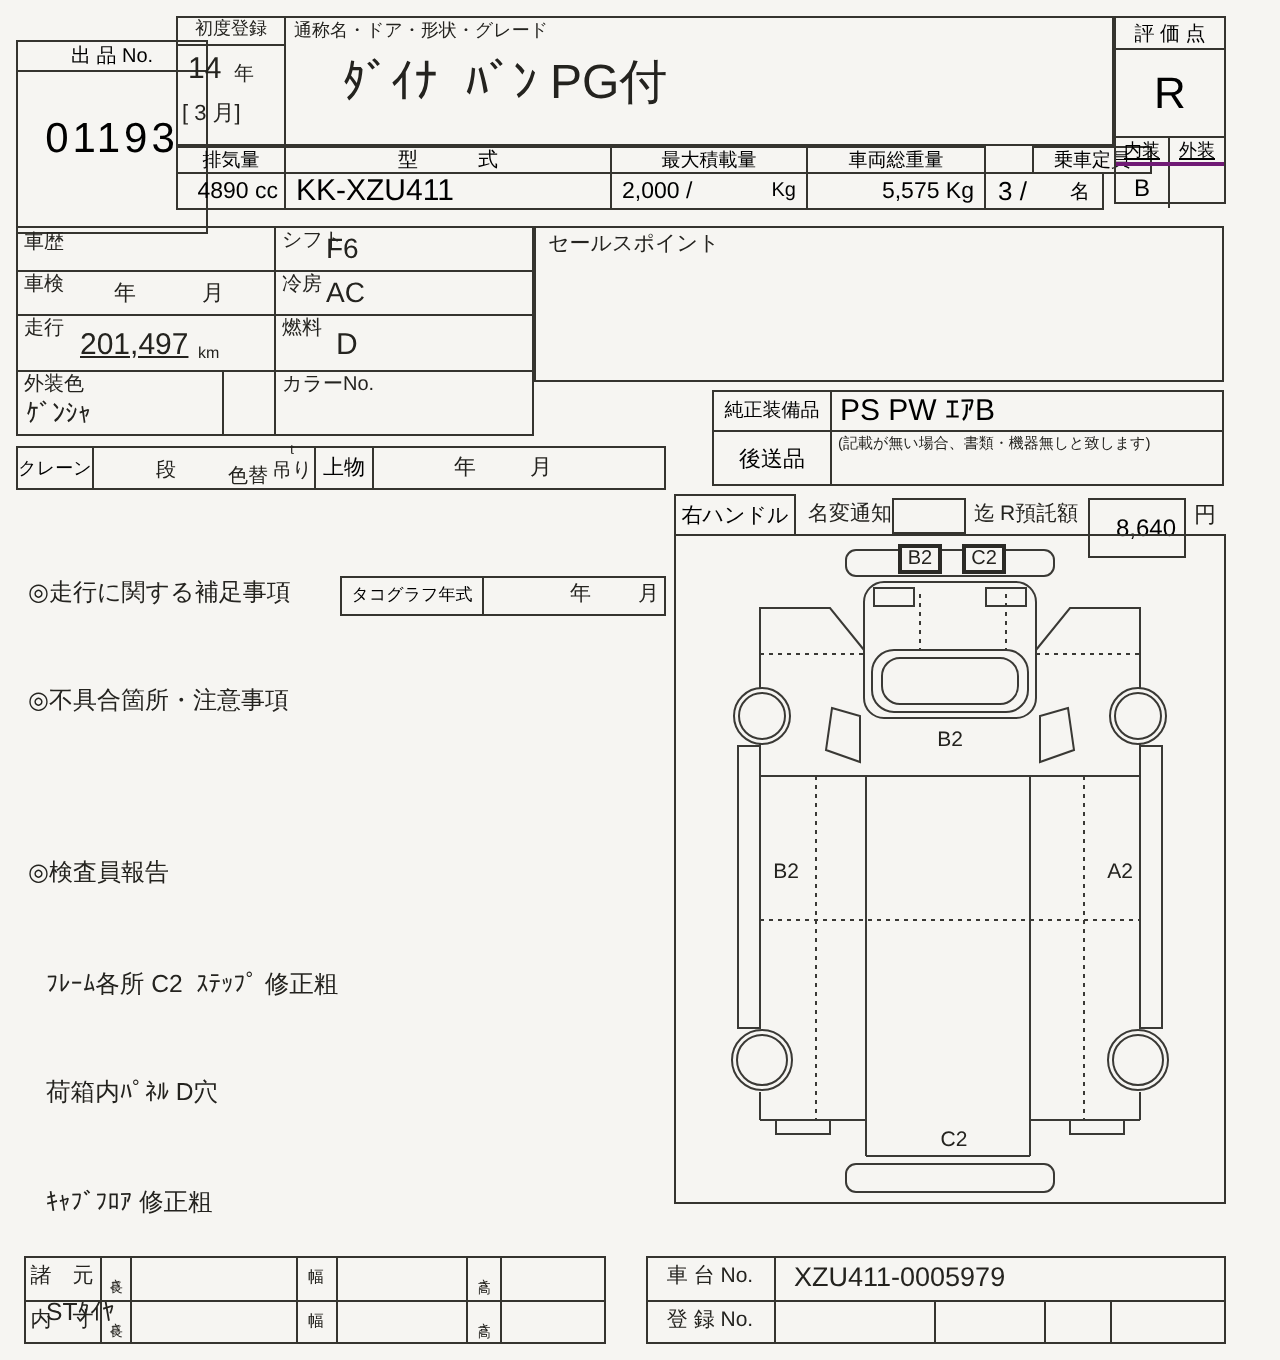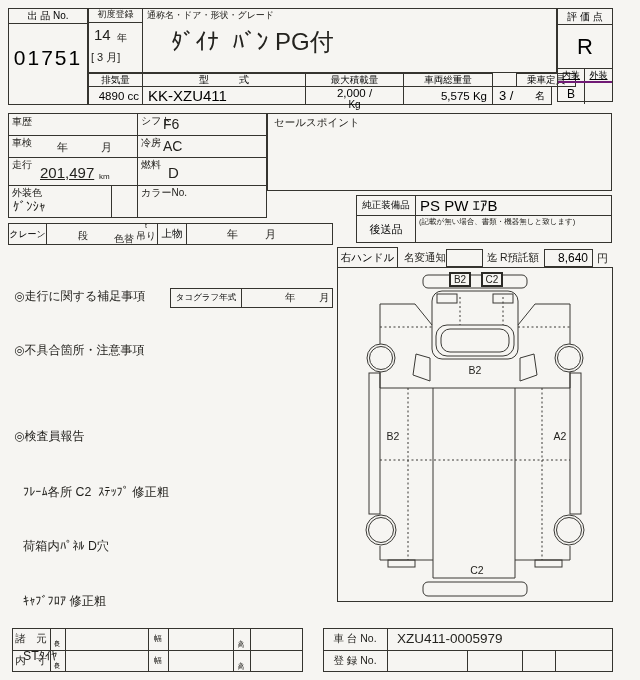--- a/index.html
+++ b/index.html
@@ -13,44 +13,44 @@
   .mark{position:absolute;color:#24231f;text-align:center;font-size:10.5px;white-space:pre;}
   .markbox{position:absolute;box-sizing:border-box;border:2px solid #2b2a26;background:#f6f5f2;
            font-size:10px;color:#24231f;display:flex;align-items:center;justify-content:center;}
   svg{position:absolute;}
 </style>
 </head>
 <body>
 
 <div id="sheet">
 
-  <div class="c" style="left:8px;top:8px;width:80px;height:97px;">
+  <div class="c" style="left:8px;top:20px;width:96px;height:97px;">
     <div style="height:14px;border-bottom:1px solid #35342f;font-size:10px;" class="ctr">出 品 No.</div>
-    <div style="margin-top:22px;text-align:center;font-size:21px;letter-spacing:2px;">01751</div>
+    <div style="margin-top:22px;text-align:center;font-size:21px;letter-spacing:2px;">01193</div>
   </div>
 
   <div class="c" style="left:88px;top:8px;width:55px;height:65px;"></div>
   <div class="t ctr" style="left:88px;top:8px;width:55px;height:14px;border-bottom:1px solid #35342f;font-size:9px;">初度登録</div>
   <span class="t" style="left:94px;top:27px;font-size:15px;">14</span>
   <span class="t" style="left:117px;top:32px;font-size:10px;">年</span>
   <span class="t" style="left:91px;top:51px;font-size:11px;">[ 3 月]</span>
 
   <div class="c" style="left:142px;top:8px;width:415px;height:65px;"></div>
   <span class="t" style="left:147px;top:11px;font-size:9px;">通称名・ドア・形状・グレード</span>
   <span class="t" style="left:151px;top:29px;font-size:24px;margin-left:20px;">ﾀﾞｲﾅ  ﾊﾞﾝ PG付</span>
 
   <div class="c ctr" style="left:88px;top:73px;width:55px;height:14px;font-size:9.5px;">排気量</div>
   <div class="c ctr" style="left:142px;top:73px;width:164px;height:14px;font-size:10px;">型　　　式</div>
   <div class="c ctr" style="left:305px;top:73px;width:99px;height:14px;font-size:9.5px;">最大積載量</div>
   <div class="c ctr" style="left:403px;top:73px;width:90px;height:14px;font-size:9.5px;">車両総重量</div>
   <div class="c ctr" style="left:492px;top:73px;width:60px;height:14px;font-size:9.5px;margin-left:24px;">乗車定員</div>
 
   <div class="c" style="left:88px;top:86px;width:55px;height:19px;display:flex;align-items:center;justify-content:flex-end;padding-right:3px;font-size:11.5px;">4890 cc</div>
   <div class="c" style="left:142px;top:86px;width:164px;height:19px;display:flex;align-items:center;padding-left:5px;font-size:15px;">KK-XZU411</div>
-  <div class="c" style="left:305px;top:86px;width:99px;height:19px;display:flex;align-items:center;justify-content:space-between;padding:0 5px;font-size:11.5px;flex-direction:column;">
+  <div class="c" style="left:305px;top:86px;width:99px;height:19px;display:flex;align-items:center;justify-content:space-between;padding:0 5px;font-size:11.5px;">
     <span>2,000 /</span>
     <span style="font-size:10px;">Kg</span>
   </div>
   <div class="c" style="left:403px;top:86px;width:90px;height:19px;display:flex;align-items:center;justify-content:flex-end;padding-right:5px;font-size:11.5px;">5,575 Kg</div>
   <div class="c" style="left:492px;top:86px;width:60px;height:19px;display:flex;align-items:center;justify-content:space-between;padding:0 6px;">
     <span style="font-size:13px;">3 /</span>
     <span style="font-size:10px;">名</span>
   </div>
 
   <div class="c" style="left:557px;top:8px;width:56px;height:94px;">
@@ -118,21 +118,21 @@
   <div class="c" style="left:415px;top:195px;width:197px;height:21px;display:flex;align-items:center;padding-left:4px;font-size:15px;">PS PW ｴｱB</div>
   <div class="c ctr" style="left:356px;top:215px;width:60px;height:28px;font-size:11px;">後送品</div>
   <div class="c" style="left:415px;top:215px;width:197px;height:28px;"></div>
   <span class="t" style="left:419px;top:218px;font-size:7.5px;">(記載が無い場合、書類・機器無しと致します)</span>
 
   <div class="c ctr" style="left:337px;top:247px;width:61px;height:21px;font-size:10.5px;">右ハンドル</div>
   <span class="t" style="left:404px;top:252px;font-size:10.5px;">名変通知</span>
   <div class="c" style="left:446px;top:249px;width:37px;height:18px;"></div>
   <span class="t" style="left:487px;top:252px;font-size:10.5px;">迄</span>
   <span class="t" style="left:500px;top:252px;font-size:10.5px;">R預託額</span>
-  <div class="c" style="left:544px;top:249px;width:49px;height:18px;display:flex;align-items:center;justify-content:flex-end;padding-right:4px;font-size:12px;">8,640</div>
+  <div class="c" style="left:544px;top:249px;width:49px;height:30px;display:flex;align-items:center;justify-content:flex-end;padding-right:4px;font-size:12px;">8,640</div>
   <span class="t" style="left:597px;top:252px;font-size:11px;">円</span>
 
   <span class="t" style="left:14px;top:290px;font-size:12px;">◎走行に関する補足事項</span>
   <div class="c ctr" style="left:170px;top:288px;width:72px;height:20px;font-size:8.5px;">タコグラフ年式</div>
   <div class="c" style="left:241px;top:288px;width:92px;height:20px;"></div>
   <span class="t" style="left:285px;top:292px;font-size:10.5px;">年</span>
   <span class="t" style="left:319px;top:292px;font-size:10.5px;">月</span>
 
   <span class="t" style="left:14px;top:344px;font-size:12px;">◎不具合箇所・注意事項</span>
   <span class="t" style="left:14px;top:430px;font-size:12px;">◎検査員報告</span>

